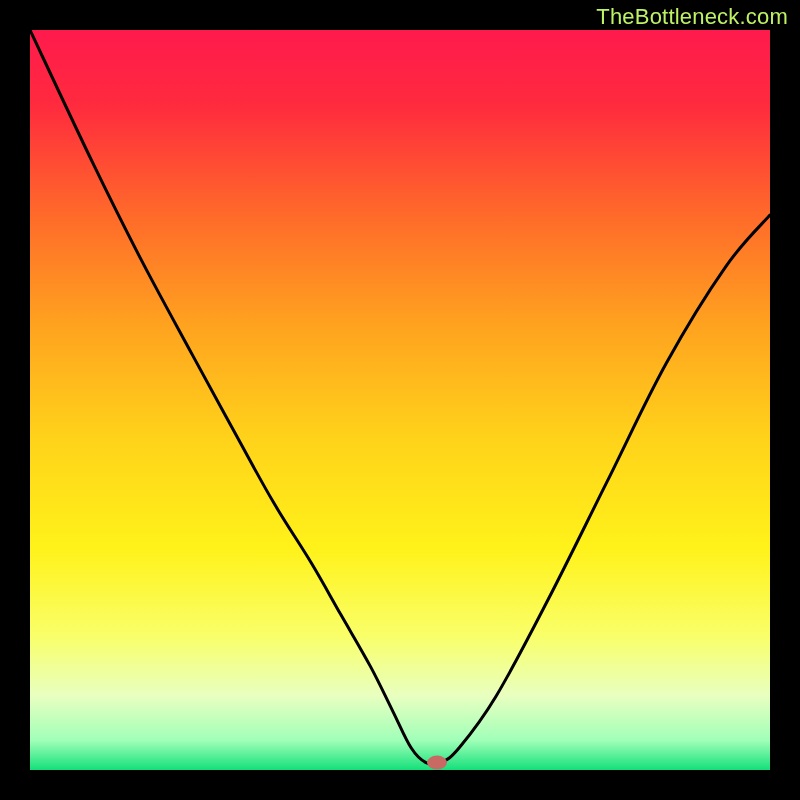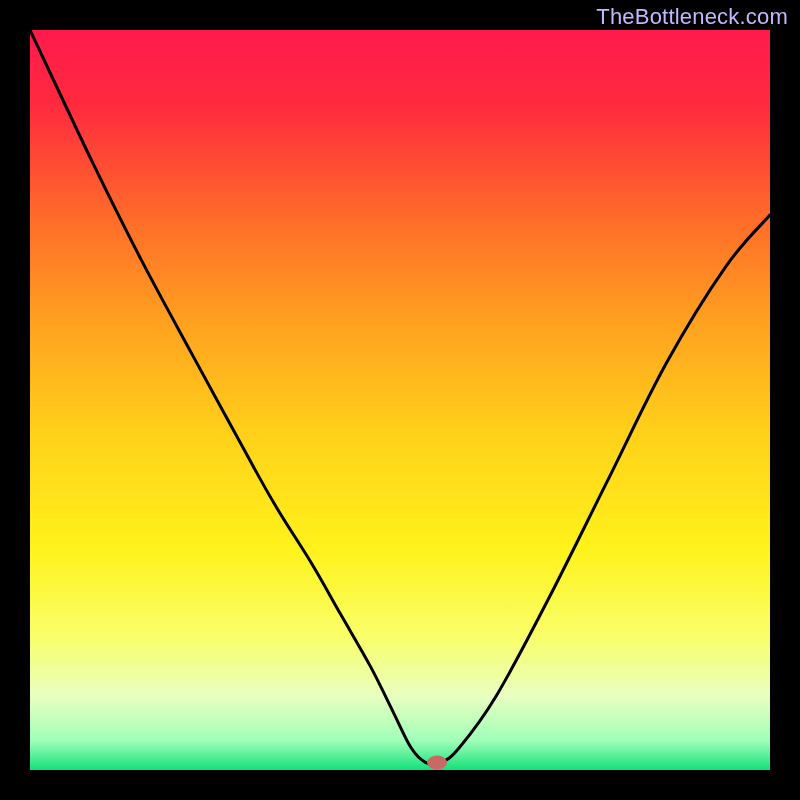--- a/index.html
+++ b/index.html
@@ -14,21 +14,21 @@
   .frame {
     position: relative;
     width: 800px;
     height: 800px;
     background: #000;
   }
   .watermark {
     position: absolute;
     top: 4px;
     right: 12px;
-    color: #c4b5fd;
+    color: #bef264;
     font-size: 22px;
     font-weight: 400;
     letter-spacing: 0.2px;
     z-index: 3;
     user-select: none;
   }
   svg {
     position: absolute;
     top: 30px;
     left: 30px;

